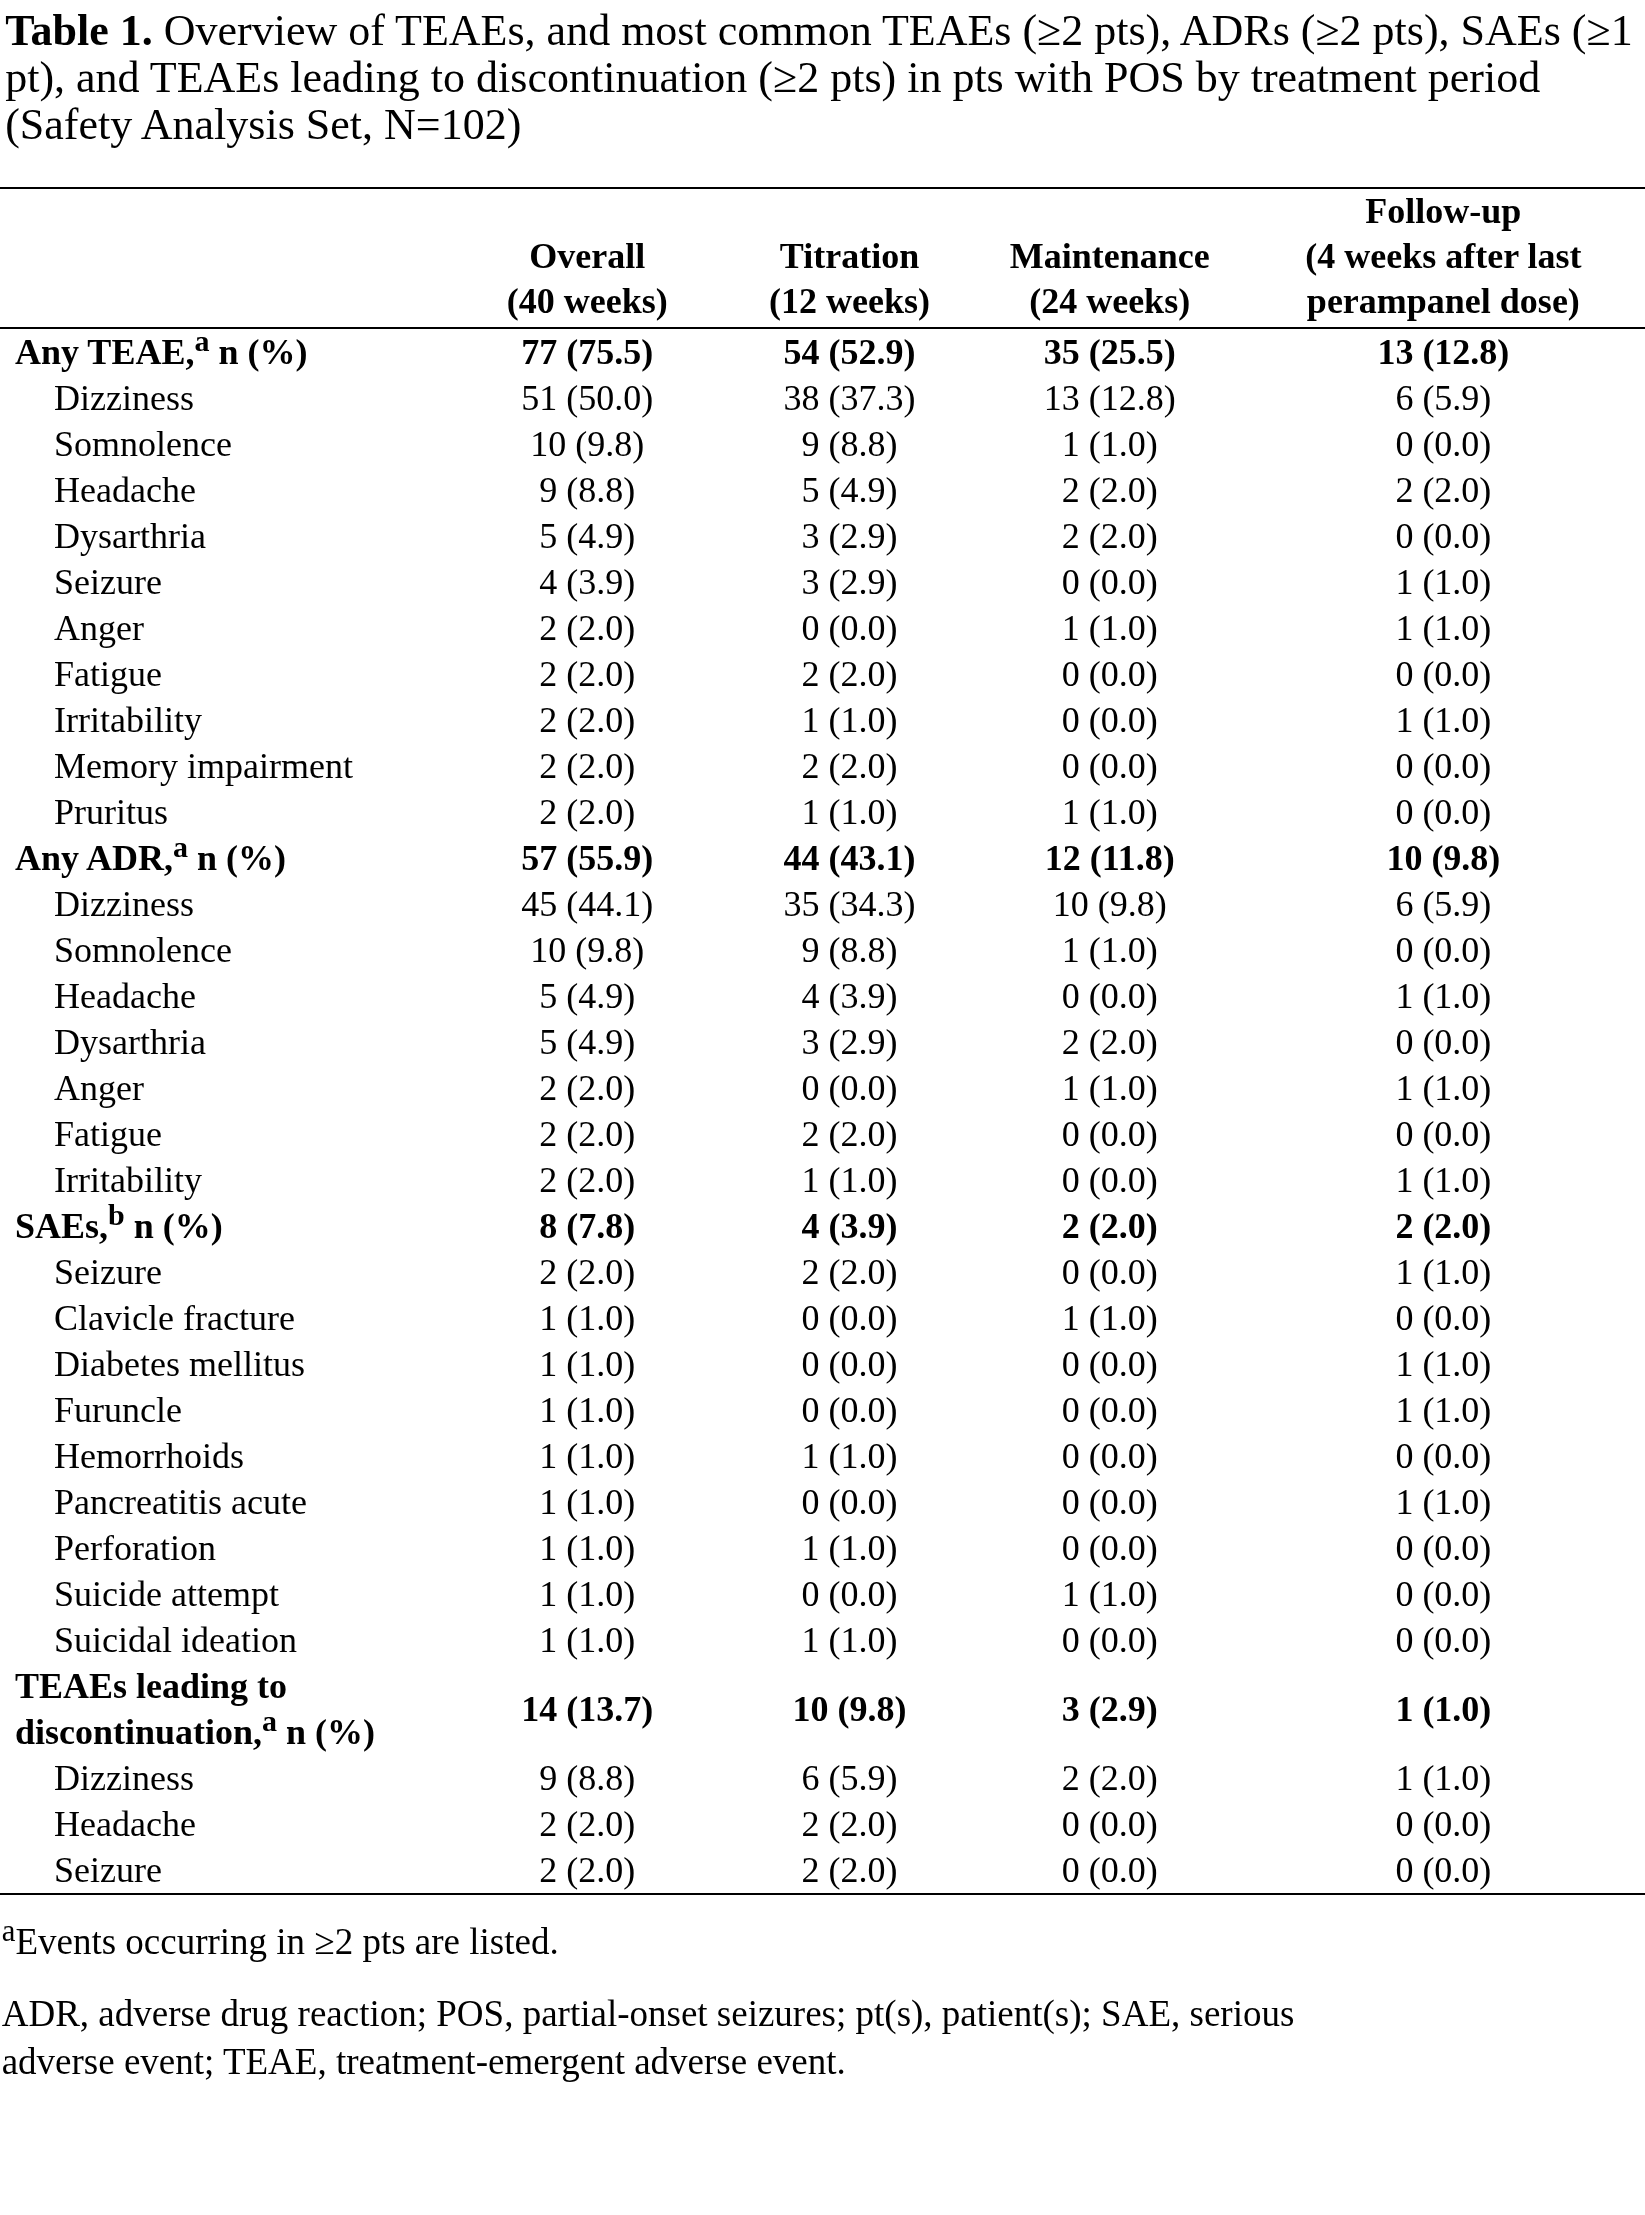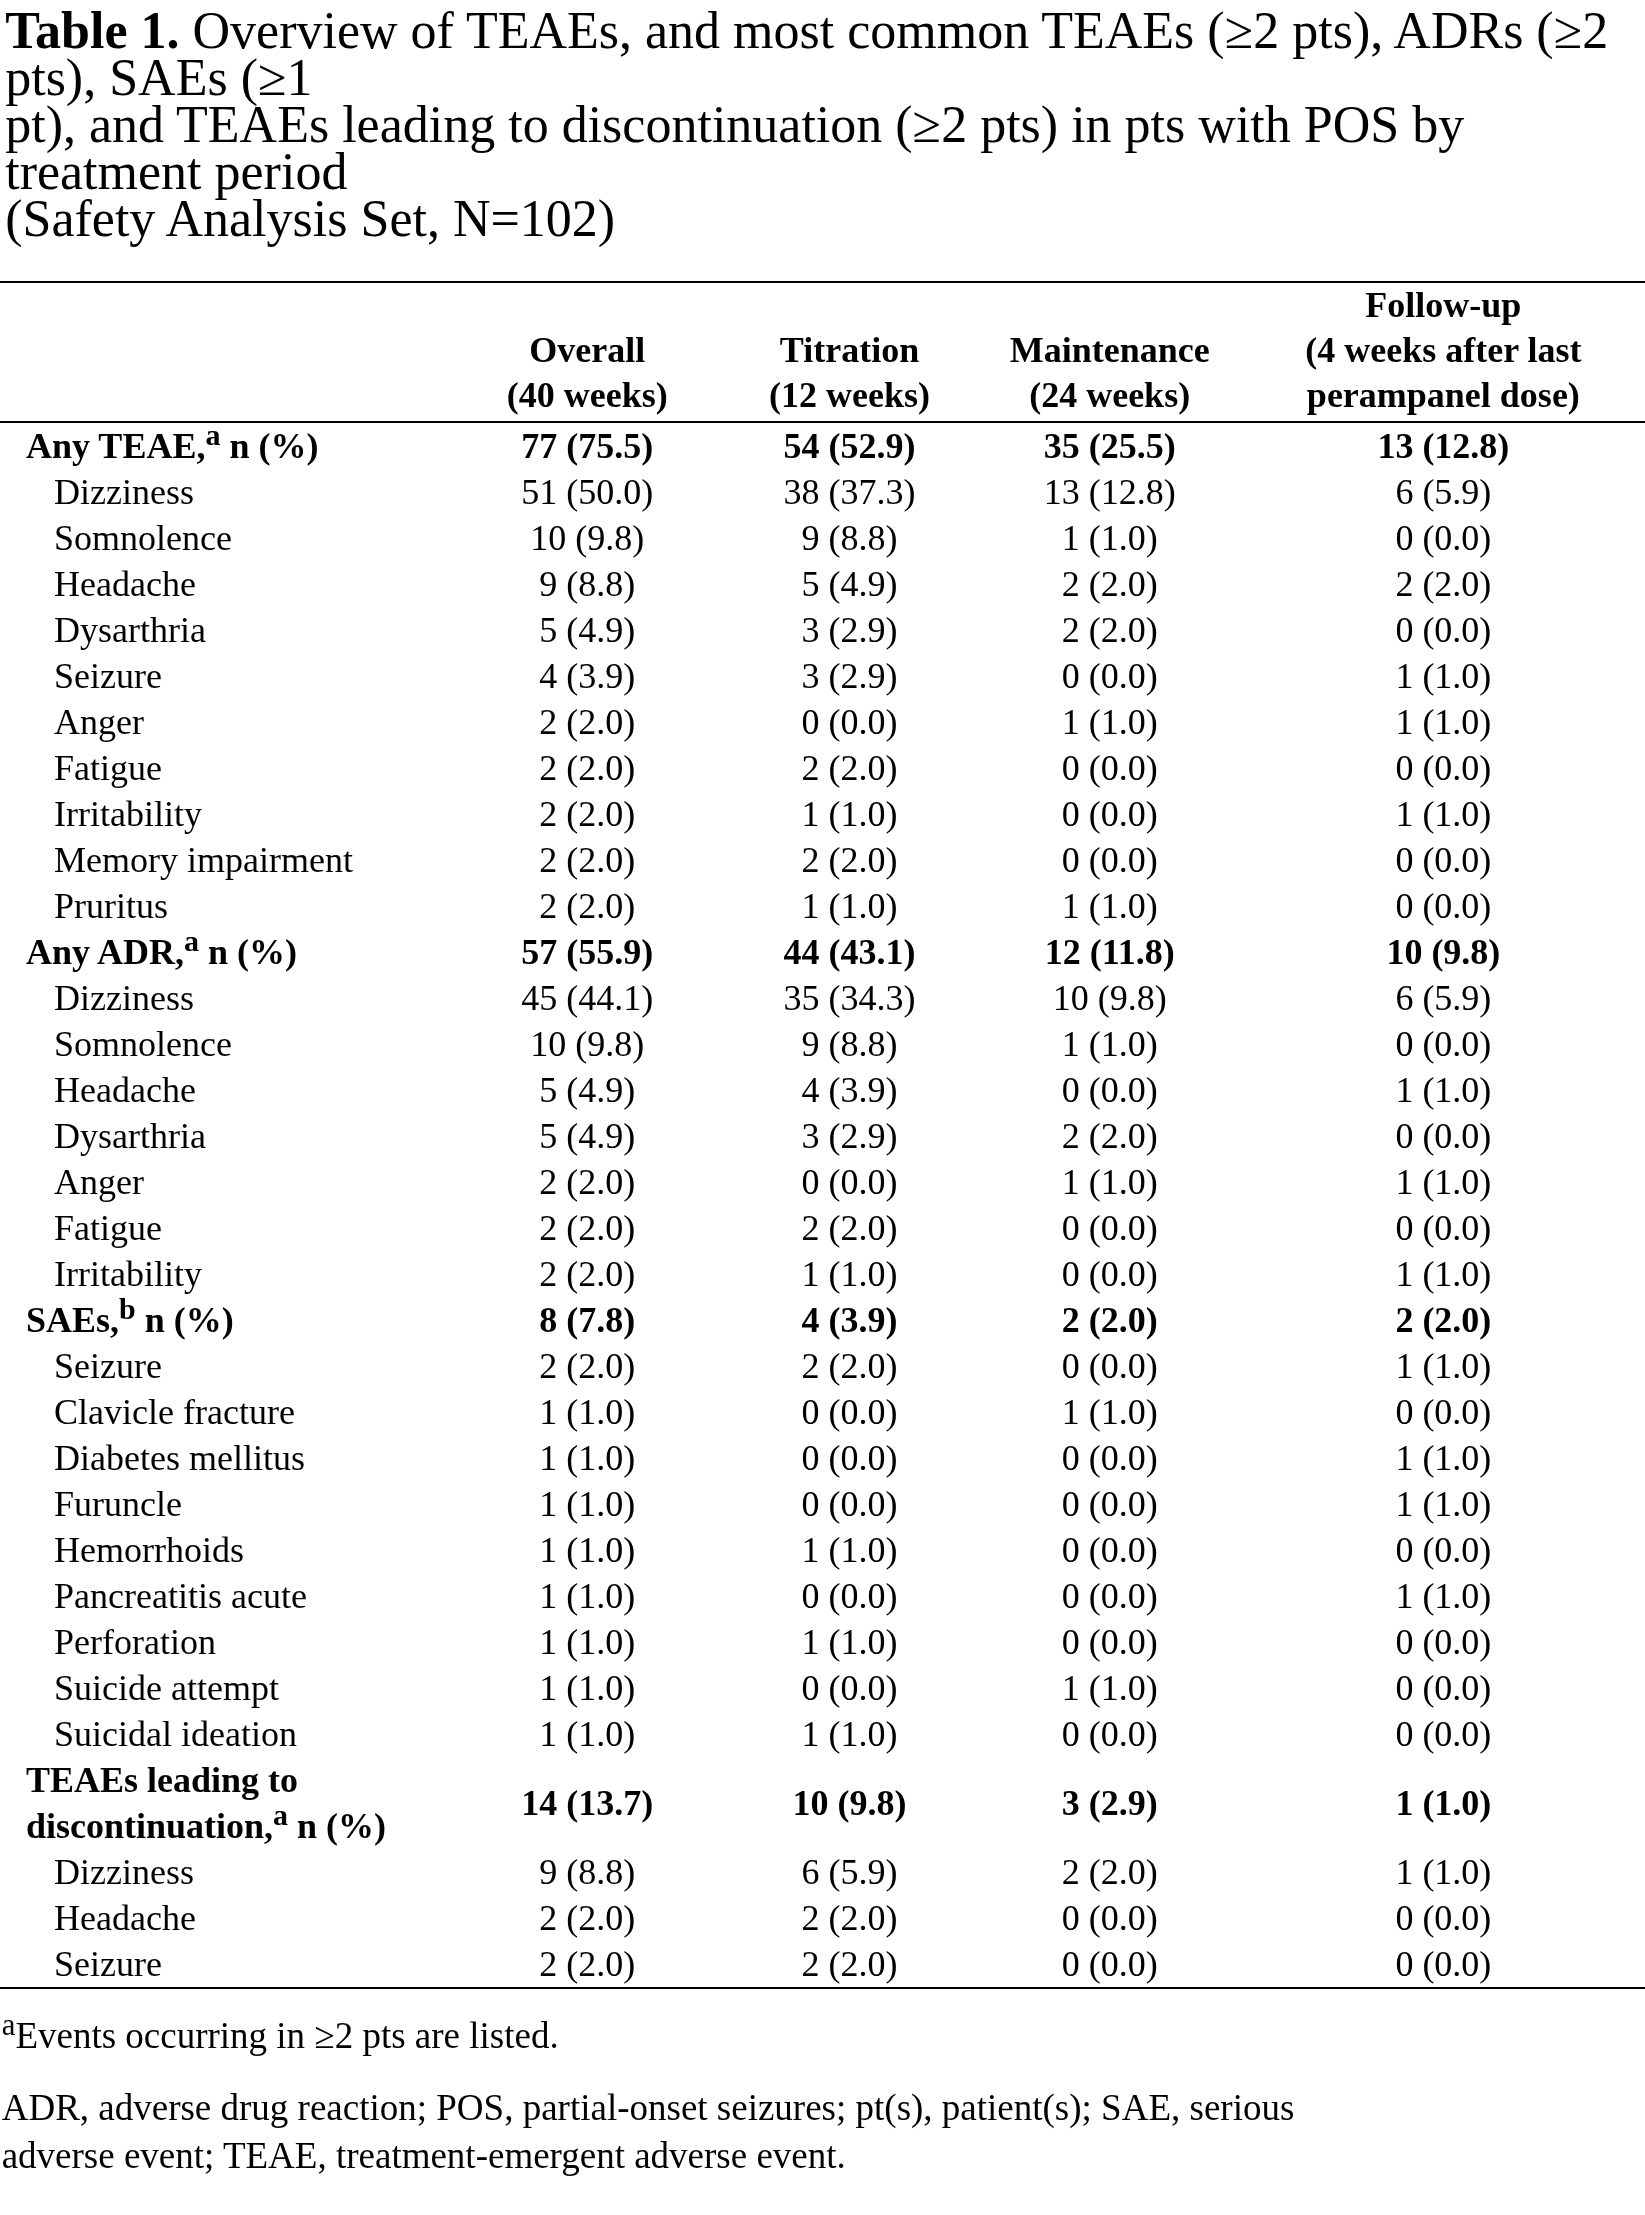--- a/index.html
+++ b/index.html
@@ -9,21 +9,21 @@
     background: #ffffff;
     color: #000000;
     font-family: "Liberation Serif", "DejaVu Serif", serif;
     overflow: hidden;
   }
   .page { width: 1646px; height: 2216px; position: relative; }
 
   
   .title {
     margin: 7px 5.2px 0 5.2px;
-    font-size: 52px;
+    font-size: 44px;
     line-height: 47px;
     white-space: pre-line;
   }
   .title b { font-weight: bold; }
 
   
   table.teae {
     width: 1646px;
     margin-top: 39px;
     border-collapse: collapse;
@@ -49,21 +49,21 @@
     margin-top: 28px;
   }
   tbody th, tbody td {
     font-weight: normal;
     line-height: 46px;
     padding: 0;
     vertical-align: middle;
   }
   tbody th.rowlabel {
     text-align: left;
-    padding-left: 26px;
+    padding-left: 15px;
   }
   tbody tr.indent th.rowlabel { padding-left: 54px; }
   tbody tr.section th.rowlabel,
   tbody tr.section td { font-weight: bold; }
   tbody td { text-align: center; }
   sup { line-height: 0; }
 
   
   .footnote {
     margin: 24.5px 5.2px 0 1.7px;

